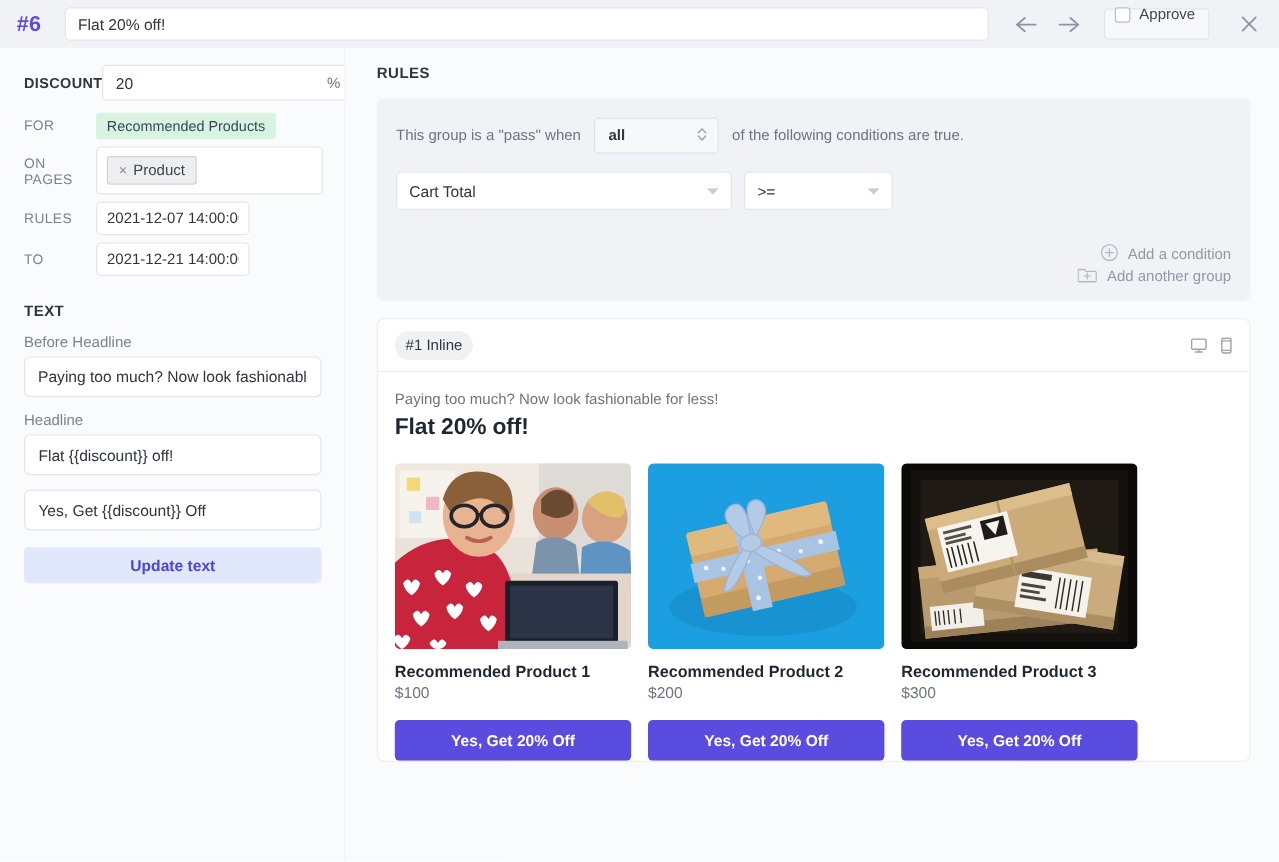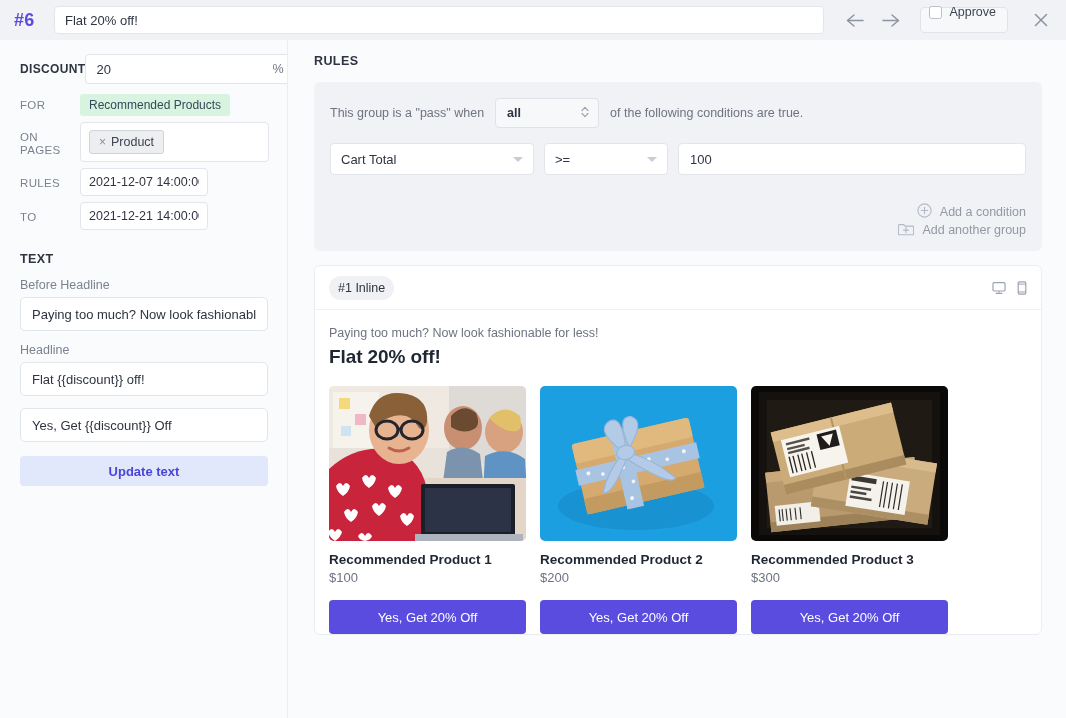--- a/index.html
+++ b/index.html
@@ -138,21 +138,21 @@
     padding: 0 8px 0 11px; font-size: 12.5px; font-weight: 700; color: #2e3440;
     cursor: pointer;
   }
   .cond-row { display: flex; gap: 10px; margin-top: 15px; }
   .sel {
     height: 32px; background: #fff; border: 1px solid #e2e5ea;
     border-radius: 4px; display: flex; align-items: center;
     justify-content: space-between; padding: 0 10px;
     font-size: 13px; color: #2e3440; cursor: pointer;
   }
-  .sel.field { width: 204px; }
+  .sel.field { width: 280px; }
   .sel.op { width: 124px; }
   .caret-down { width: 0; height: 0; border-left: 5px solid transparent; border-right: 5px solid transparent; border-top: 5px solid #c7ccd5; }
   .val-input {
     flex: 1 1 auto; height: 32px; background: #fff;
     border: 1px solid #e2e5ea; border-radius: 4px;
     font-size: 13px; color: #2e3440; padding: 0 11px;
     font-family: "Liberation Sans", sans-serif; outline: none;
   }
   .group-foot { display: flex; justify-content: space-between; align-items: flex-end; margin-top: 28px; flex-direction: column; }
   .link-btn { display: flex; align-items: center; gap: 8px; font-size: 12.5px; color: #9299a5; cursor: pointer; }
@@ -177,21 +177,21 @@
   .headline { font-size: 19px; font-weight: 700; color: #1f2733; margin-top: 6px; letter-spacing: -.1px; }
 
   .products { display: flex; gap: 14px; margin-top: 18px; }
   .product { width: 197px; }
   .p-img { width: 197px; height: 155px; border-radius: 5px; overflow: hidden; position: relative; }
   .p-title { font-size: 13.5px; font-weight: 700; color: #1f2733; margin-top: 11px; }
   .p-price { font-size: 13px; color: #6d7480; margin-top: 3px; }
   .cta {
     width: 197px; height: 34px; margin-top: 15px;
     background: #5b4ce0; border: none; border-radius: 4px;
-    color: #fff; font-size: 13px; font-weight: 400;
+    color: #fff; font-size: 13px; font-weight: 700;
     font-family: "Liberation Sans", sans-serif; cursor: pointer;
   }
 </style>
 </head>
 <body>
 
 <div class="app">
 
   <div class="header">
     <div class="hash-id">#6</div>
@@ -299,21 +299,20 @@
 
         <div class="cond-row">
           <div class="sel field">
             <span>Cart Total</span>
             <span class="caret-down"></span>
           </div>
           <div class="sel op">
             <span>&gt;=</span>
             <span class="caret-down"></span>
           </div>
-          <input class="val-input" value="100" style="">
         </div>
 
         <div class="group-foot">
           <div class="link-btn">
             <span>
               <svg width="15" height="15" viewBox="0 0 15 15">
                   <circle cx="7.5" cy="7.5" r="6.6" fill="none" stroke="#b3b9c4" stroke-width="1.1"></circle>
                   <line x1="7.5" y1="4.3" x2="7.5" y2="10.7" stroke="#b3b9c4" stroke-width="1.1" stroke-linecap="round"></line>
                   <line x1="4.3" y1="7.5" x2="10.7" y2="7.5" stroke="#b3b9c4" stroke-width="1.1" stroke-linecap="round"></line>
                 </svg>

